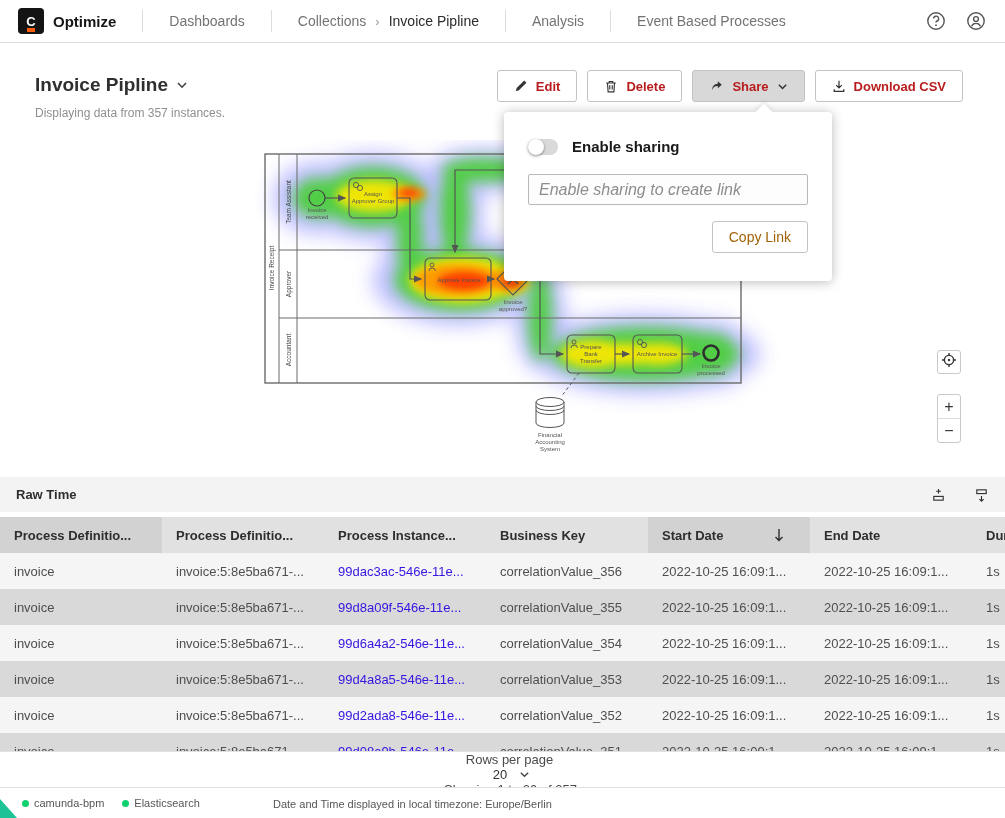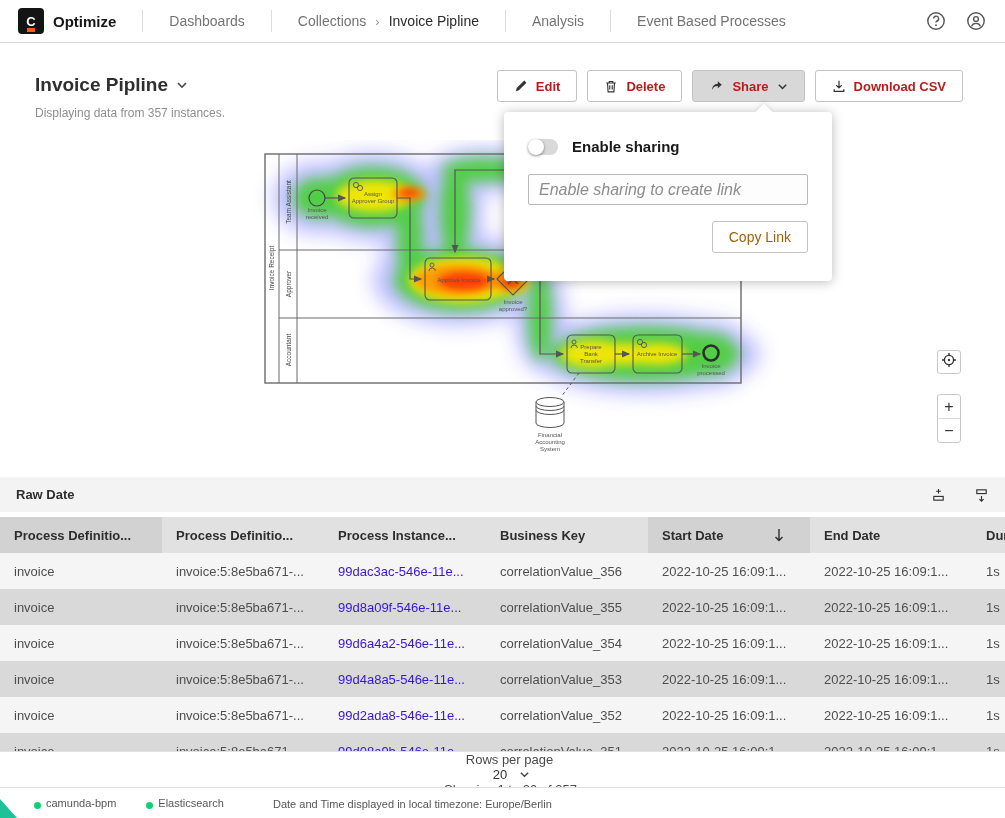--- a/index.html
+++ b/index.html
@@ -87,21 +87,21 @@
   .showing { margin-left:16px; }
   .pager-right { margin-left:auto; display:flex; align-items:center; height:36px; }
   .page-info { margin:0 18px 0 24px; }
   .pg-btn { width:36px; height:36px; border-left:1px solid #ececec; display:flex; align-items:center;
             justify-content:center; cursor:pointer; }
 
   
   .statusbar { position:absolute; left:0; top:787px; right:0; height:31px; background:#fff;
                border-top:1px solid #e0e0e0; font-size:11px; color:#565656; z-index:5; }
   .statusbar .conn { position:absolute; left:22px; top:9px; display:flex; gap:18px; align-items:center; }
-  .conn-item { display:flex; align-items:flex-end; gap:5px;margin-left:12px; }
+  .conn-item { display:flex; align-items:center; gap:5px; }
   .dot { width:7px; height:7px; border-radius:50%; background:#10d070; }
   .tz { position:absolute; left:273px; top:10px; }
   .copyright { position:absolute; right:15px; top:10px; }
   .corner-wedge { position:absolute; left:0; bottom:0; width:0; height:0; z-index:20;
                   border-bottom:19px solid #1dc396; border-right:17px solid transparent; }
 </style>
 </head>
 <body>
 
 <nav class="topnav">
@@ -340,21 +340,21 @@
       </div>
     <span class="toggle-label">Enable sharing</span>
   </div>
   <input class="share-input" type="text" placeholder="Enable sharing to create link" style="">
   <div class="popover-actions">
     <button class="btn disabled">Copy Link</button>
   </div>
 </div>
 
 <div class="raw-bar">
-  <span class="raw-title">Raw Date</span>
+  <span class="raw-title">Raw Time</span>
   <div class="raw-icons">
     <span>
       <svg width="15" height="16" viewBox="0 0 16 16" fill="none" stroke="#2e2e2e" stroke-width="1.2">
         <path d="M8 1.5 v5 M5.5 4 h5"></path>
           <rect x="3" y="9.5" width="10" height="4"></rect>
       </svg>
     </span>
     <span>
       <svg width="15" height="16" viewBox="0 0 16 16" fill="none" stroke="#2e2e2e" stroke-width="1.2">
         <rect x="3" y="2.5" width="10" height="4"></rect>

